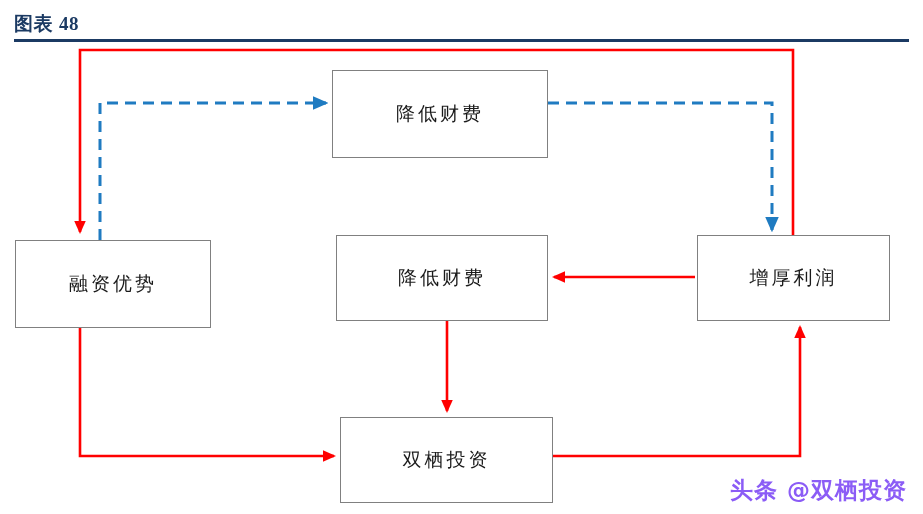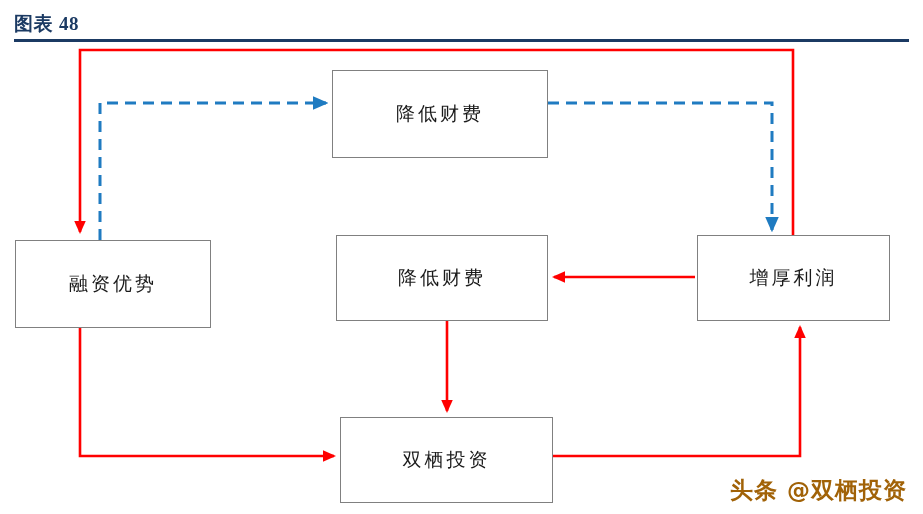--- a/index.html
+++ b/index.html
@@ -83,21 +83,21 @@
     z-index: 2;
   }
   
   #watermark {
     position: absolute;
     right: 16px;
     bottom: 8px;
     font-family: "DejaVu Sans", sans-serif;
     font-size: 23px;
     font-weight: bold;
-    color: #a16207;
+    color: #8b5cf6;
     letter-spacing: 1px;
     white-space: nowrap;
     z-index: 8;
   }
 </style>
 </head>
 <body>
 
 <div id="page">
 

